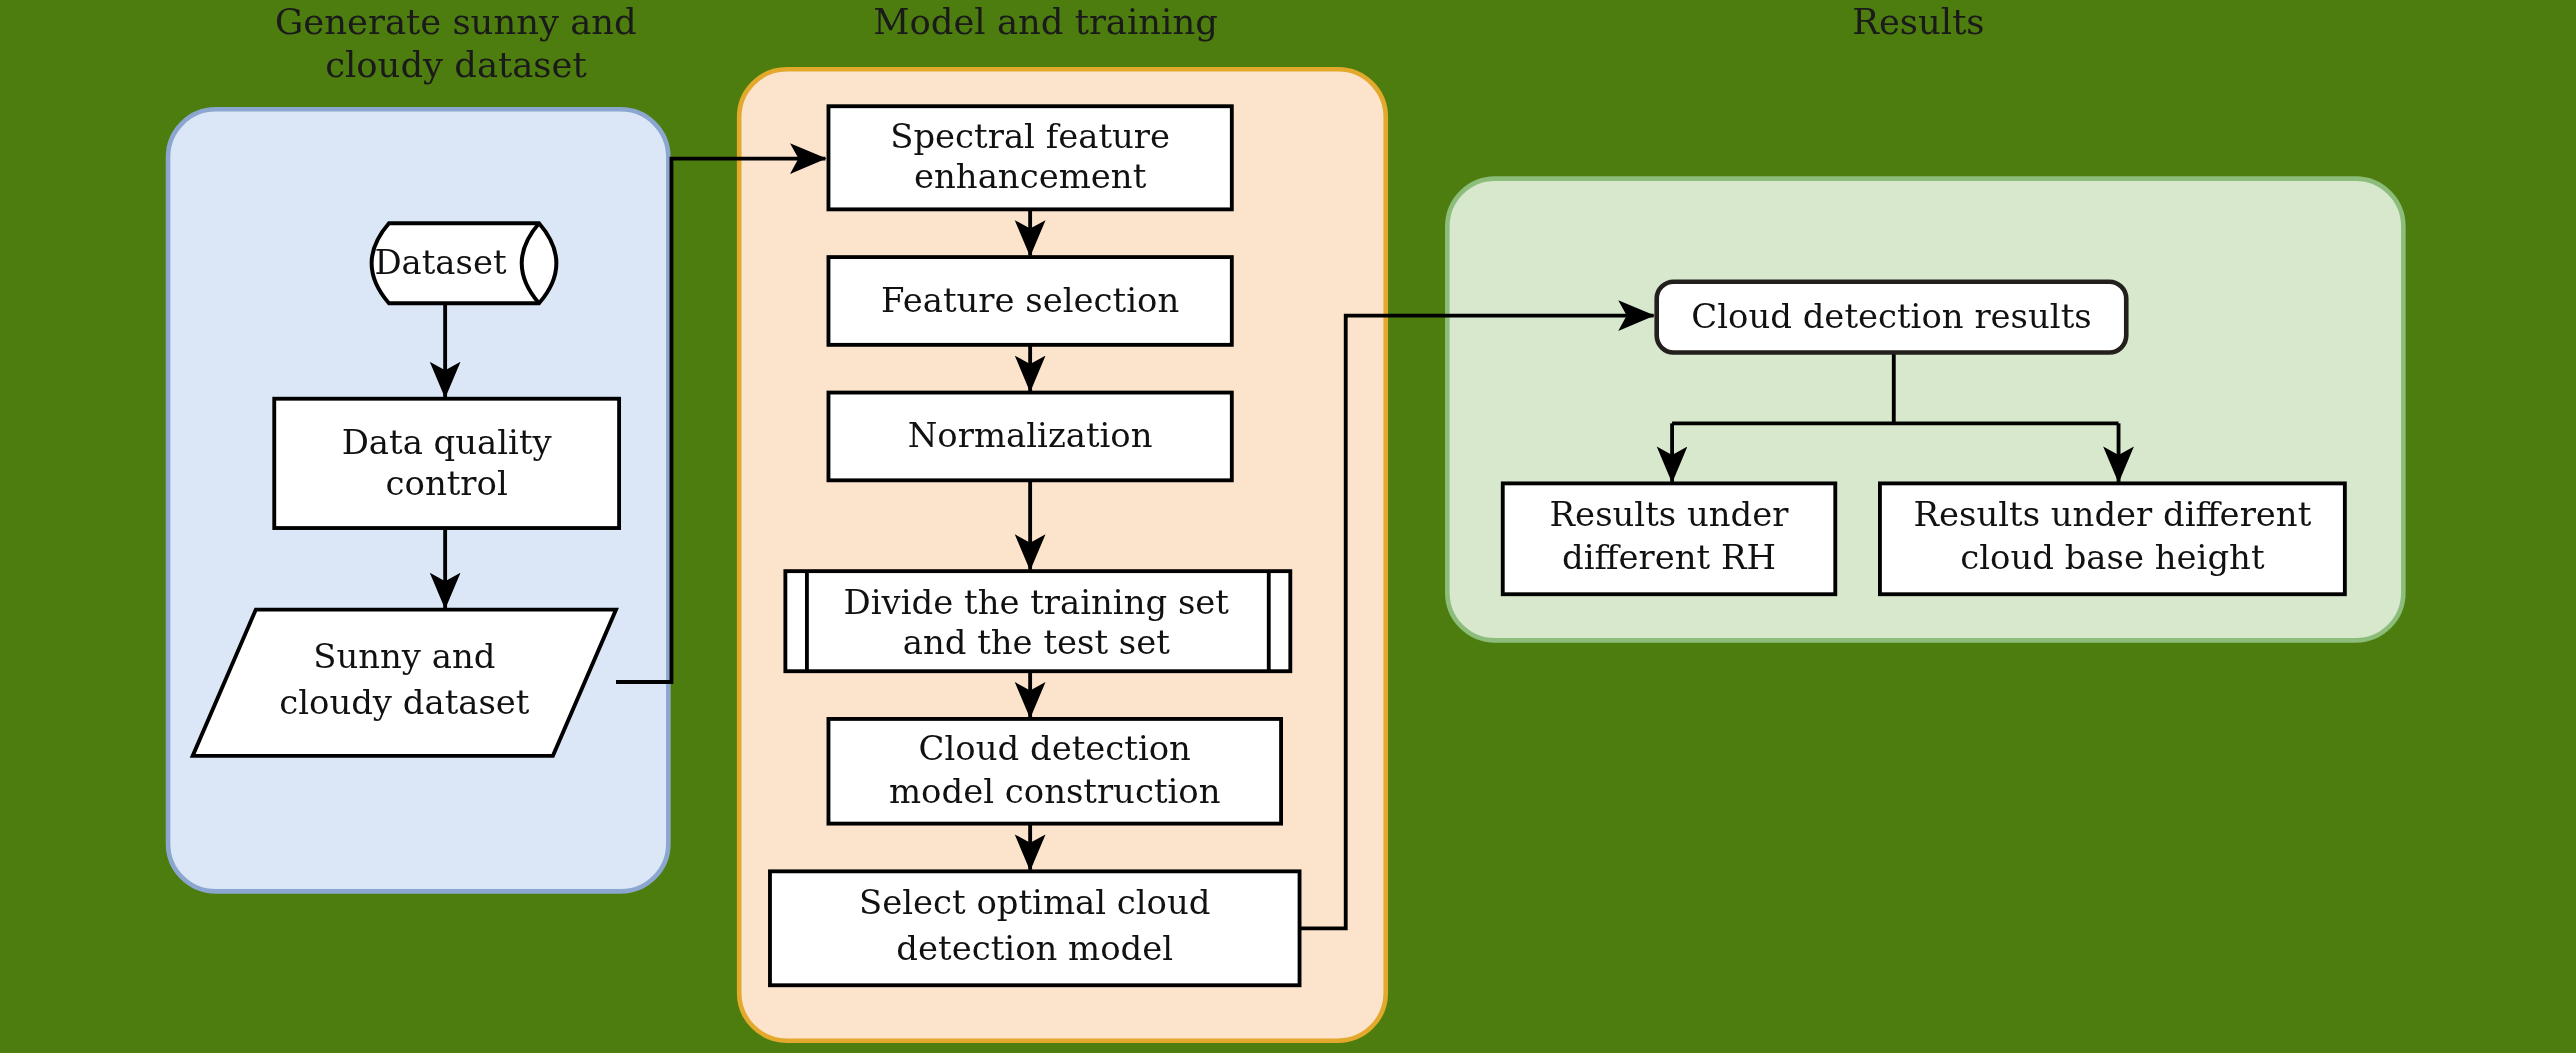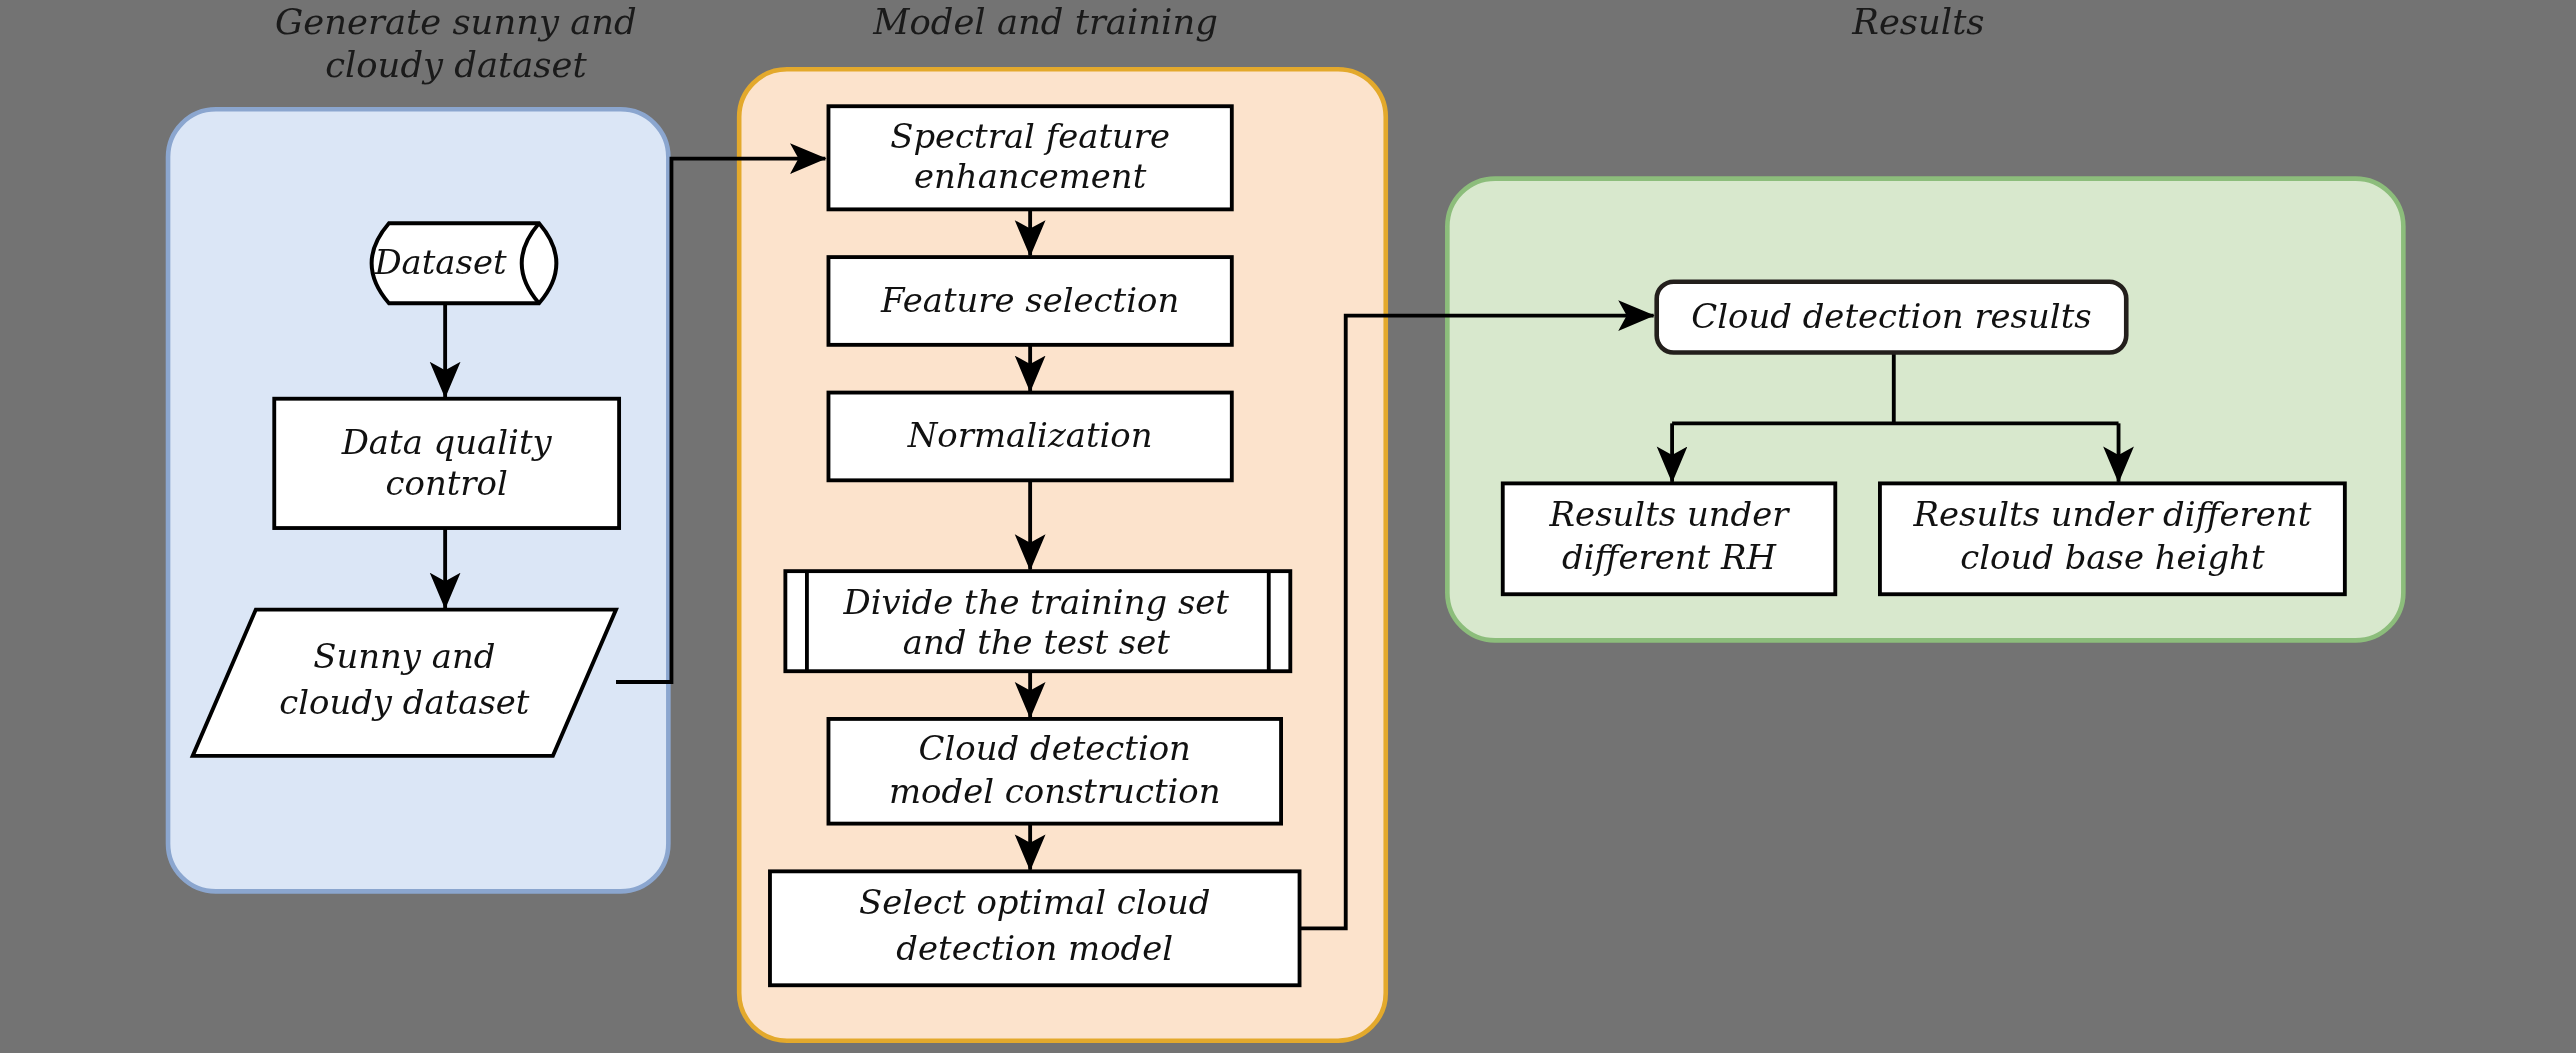--- a/index.html
+++ b/index.html
@@ -10,22 +10,21 @@
   body {
     width: 2576px;
     height: 1053px;
     font-family: "DejaVu Serif", "Liberation Serif", serif;
     overflow: hidden;
   }
   #stage {
     position: relative;
     width: 2576px;
     height: 1053px;
-    background: #737373;
-    font-style: italic;
+    background: #4d7c0f;
   }
   #flow {
     position: absolute;
     top: 0;
     left: 0;
     width: 2576px;
     height: 1053px;
   }
   .panel-title {
     font-family: "DejaVu Serif", "Liberation Serif", serif;

